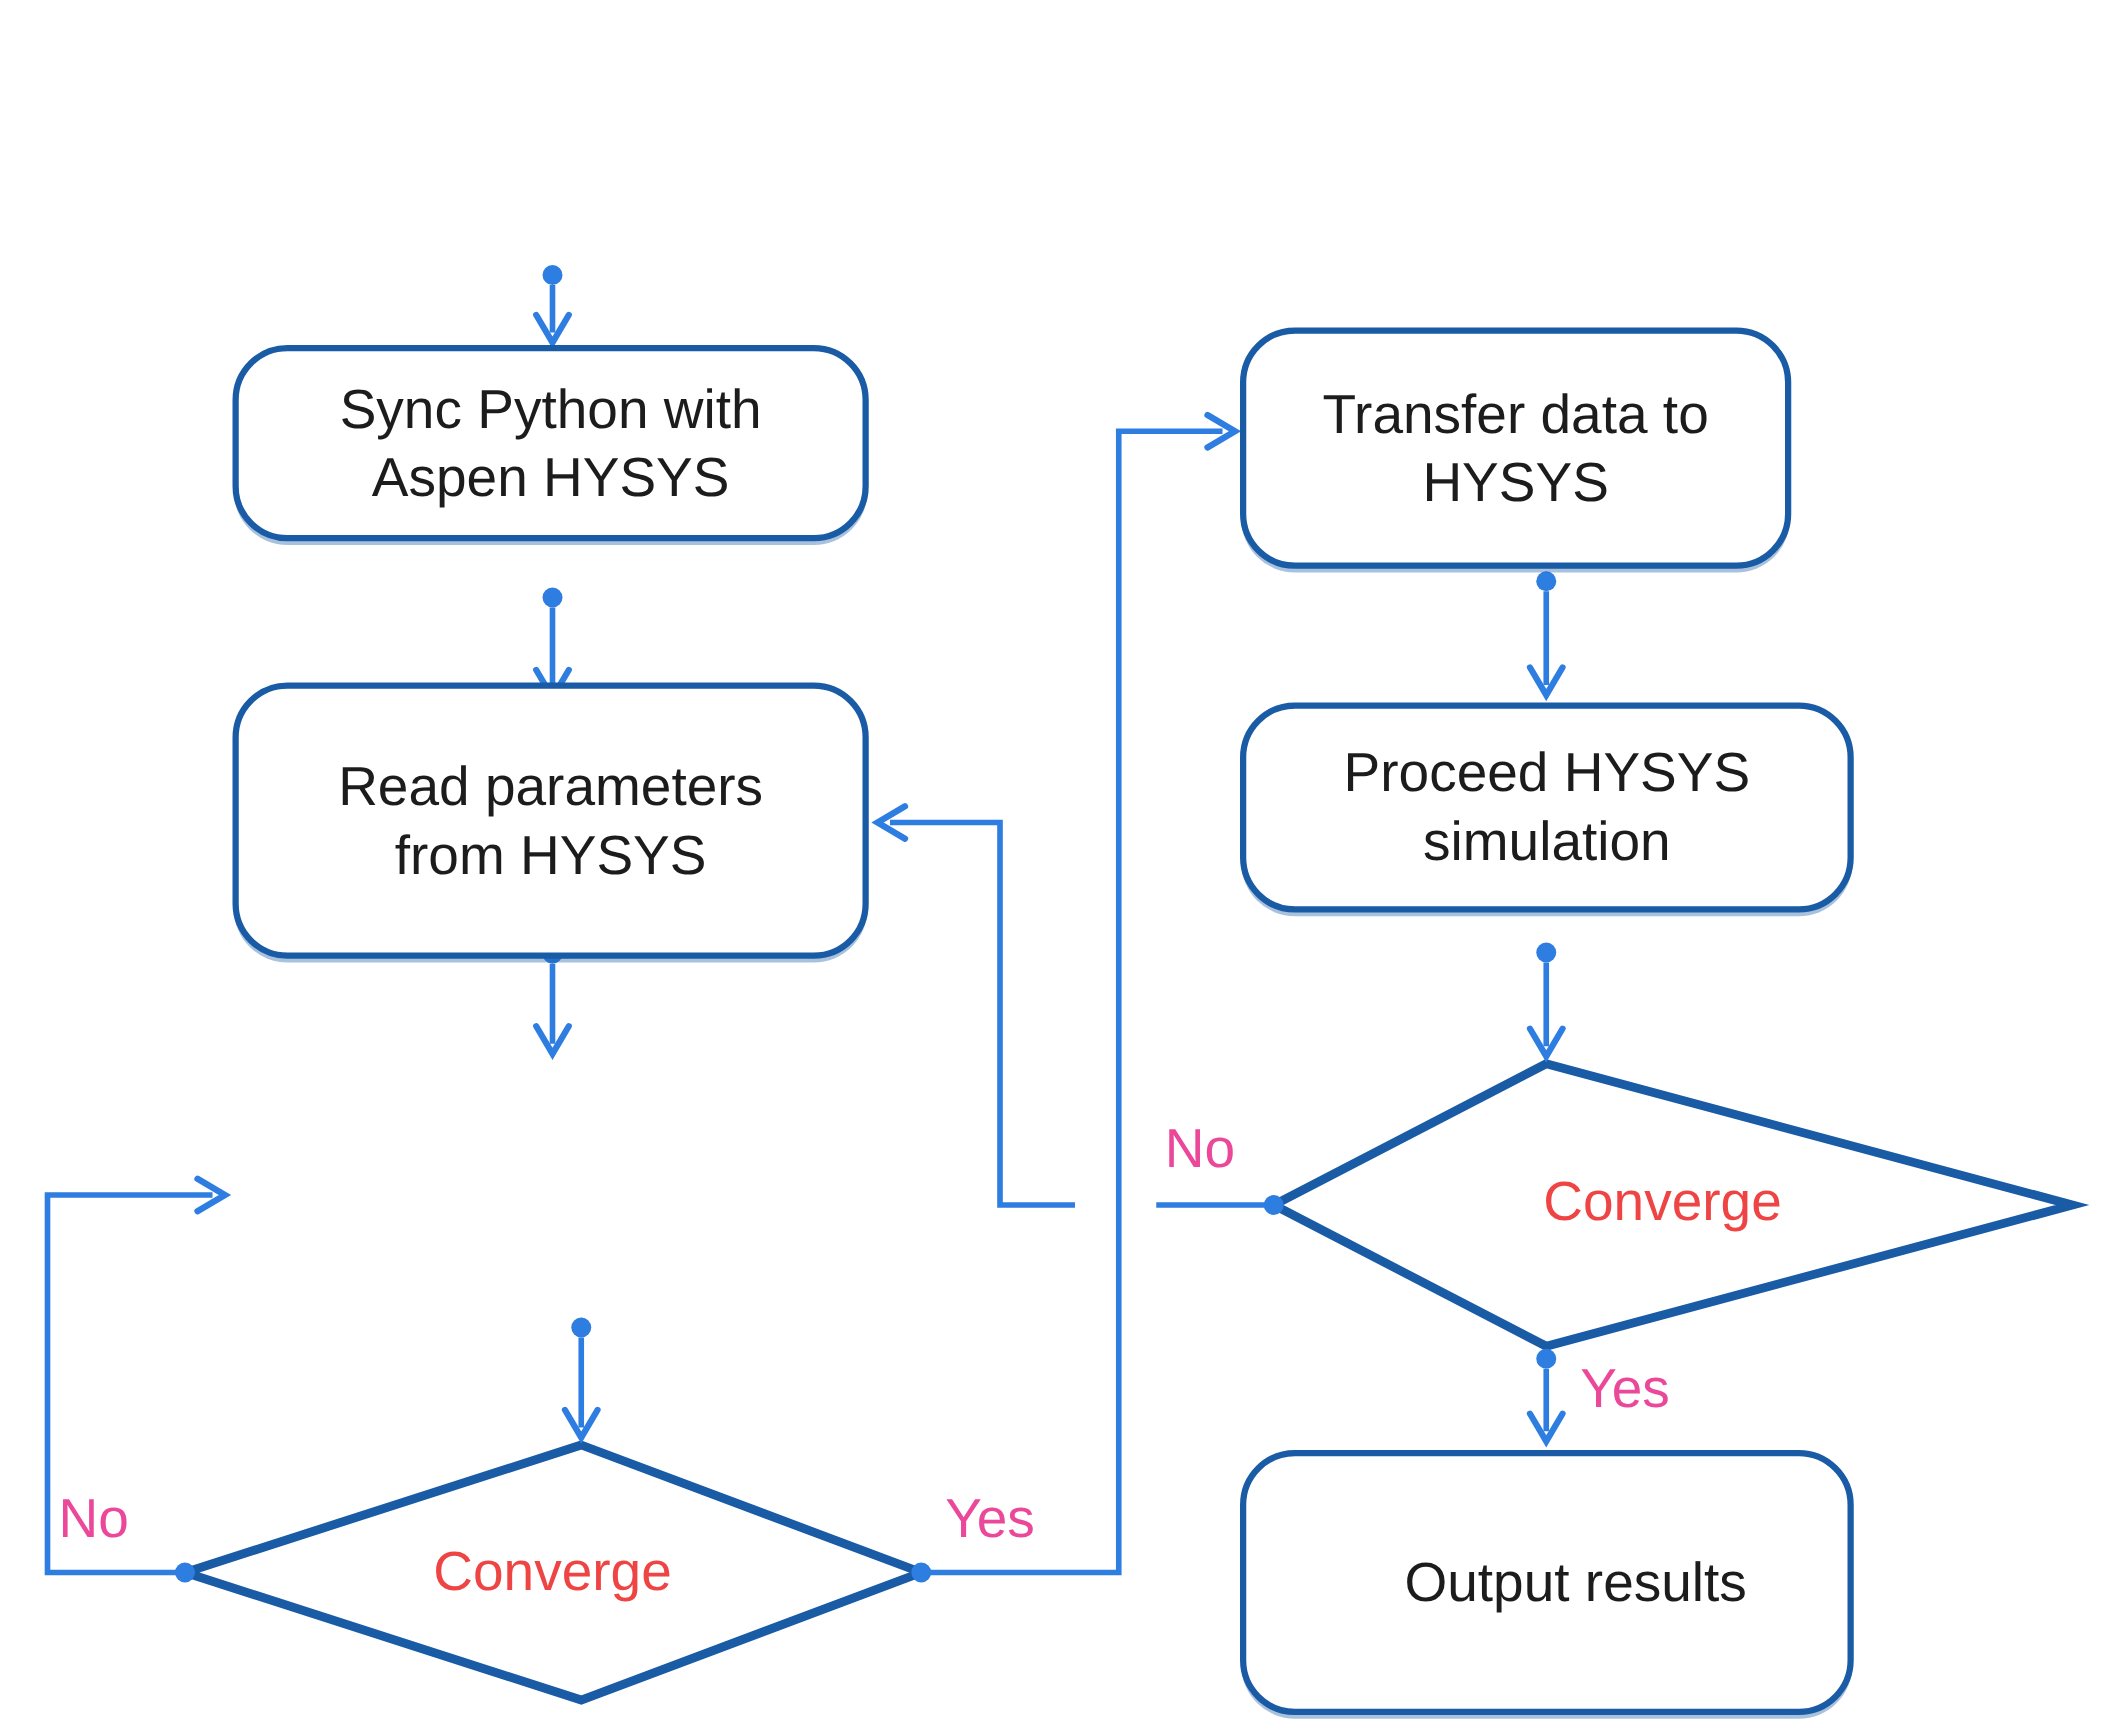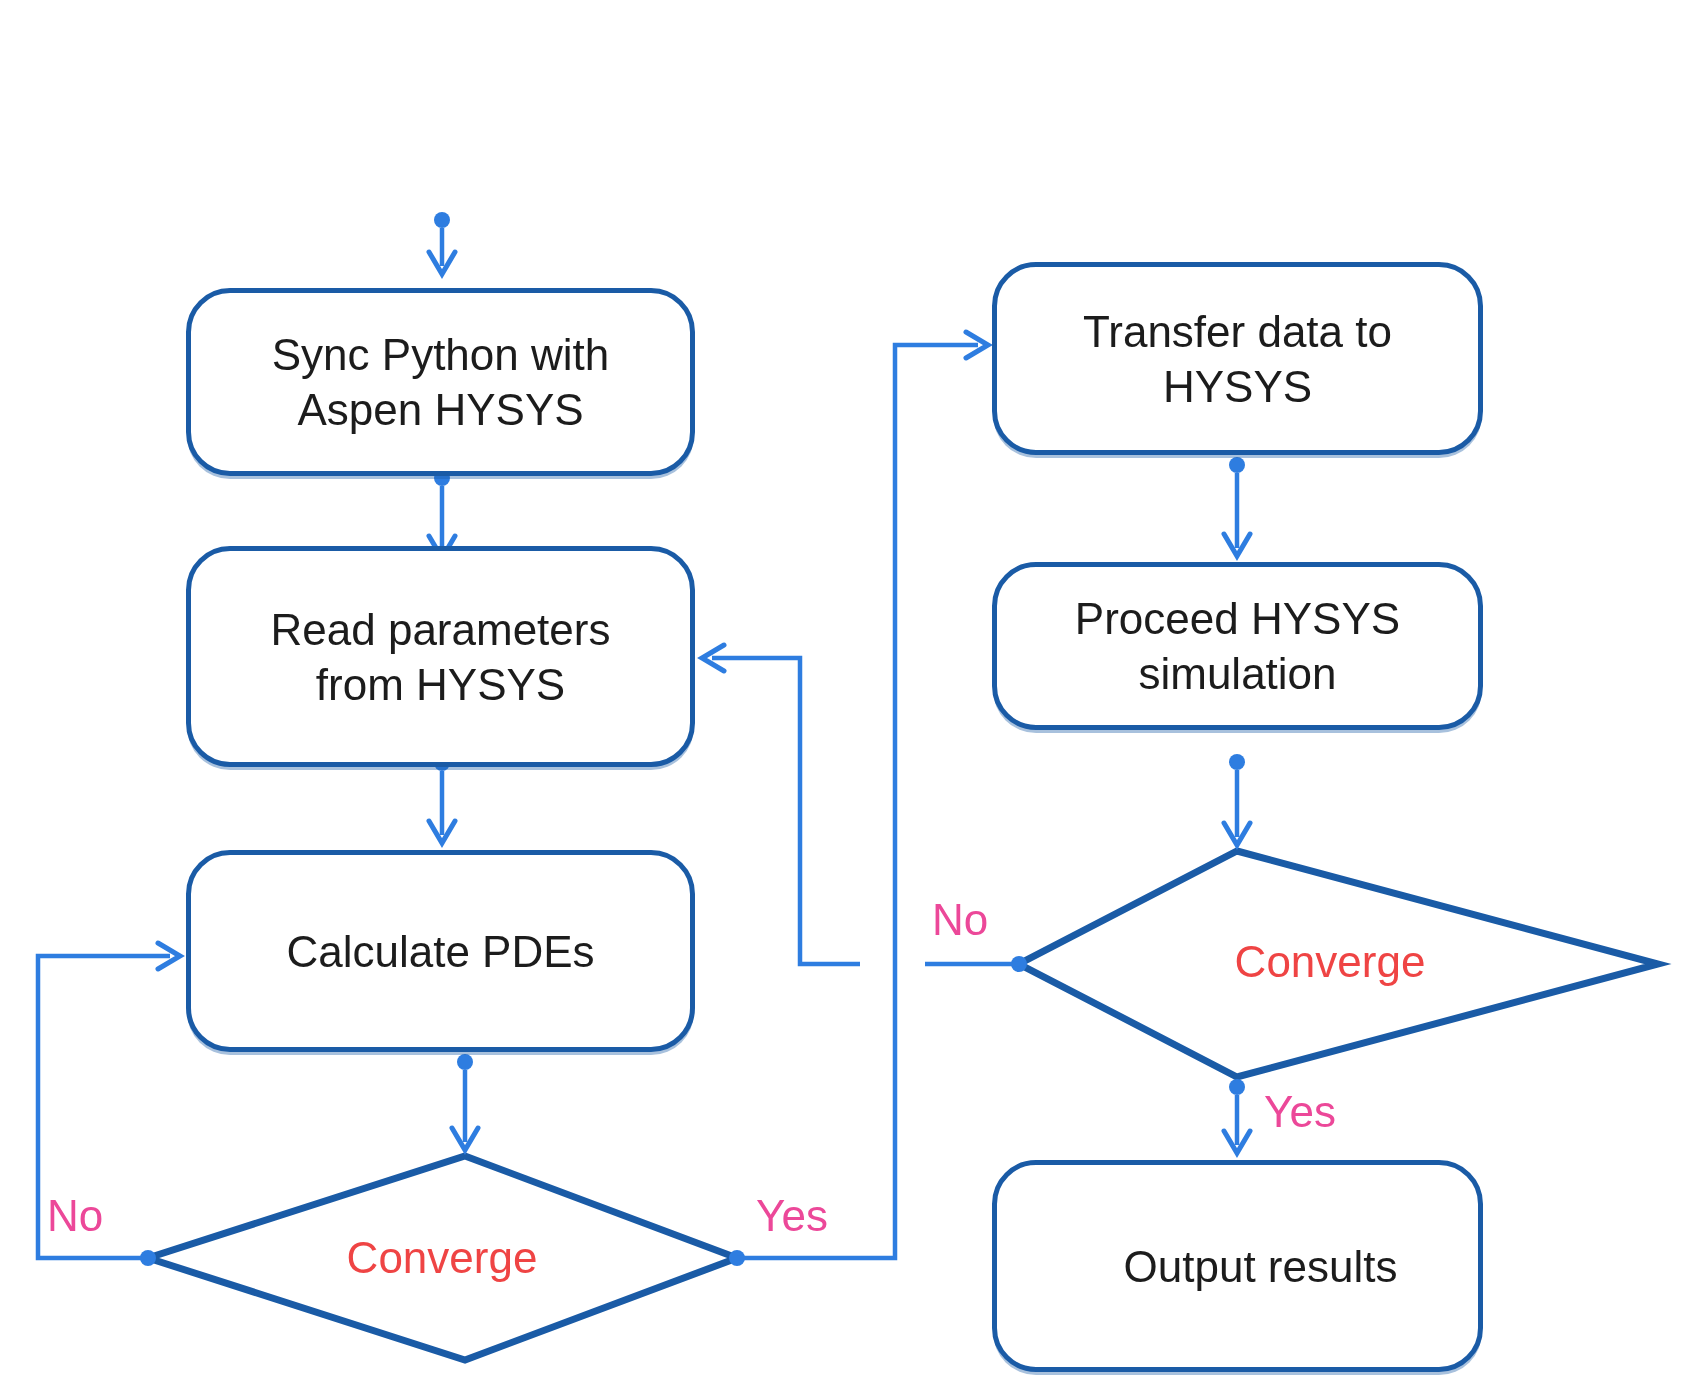--- a/index.html
+++ b/index.html
@@ -86,31 +86,30 @@
     </g>
 
     <g>
       <circle class="dot" cx="1237" cy="1087" r="8"></circle>
       <line class="wire" x1="1237" y1="1095" x2="1237" y2="1145"></line>
       <path class="head" d="M 1224 1131 L 1237 1153 L 1250 1131"></path>
     </g>
   </svg>
 
 
-  <div class="node" style="left:186px;top:288px;width:509px;height:188px;">Sync Python with
+  <div class="node" style="left:186px;top:276px;width:509px;height:157px;">Sync Python with
 Aspen HYSYS</div>
 
   <div class="node" style="left:186px;top:546px;width:509px;height:221px;">Read parameters
 from HYSYS</div>
 
-  <div class="node" style="left:186px;top:850px;width:509px;height:202px;">Calculate PDEs</div>
 
   <div class="diamond-text" style="left:442px;top:1258px;">Converge</div>
 
-  <div class="node" style="left:992px;top:262px;width:491px;height:193px;">Transfer data to
+  <div class="node" style="left:992px;top:262px;width:441px;height:193px;">Transfer data to
 HYSYS</div>
 
   <div class="node" style="left:992px;top:562px;width:491px;height:168px;">Proceed HYSYS
 simulation</div>
 
   <div class="diamond-text" style="left:1330px;top:962px;">Converge</div>
 
   <div class="node" style="left:992px;top:1160px;width:491px;height:212px;padding-left:46px;">Output results</div>
 
   <div class="edge-label" style="left:75px;top:1216px;">No</div>

